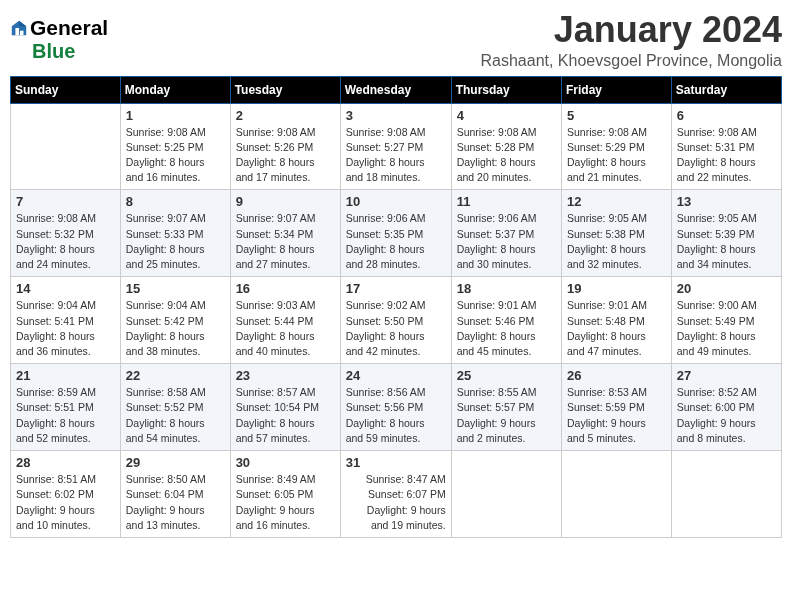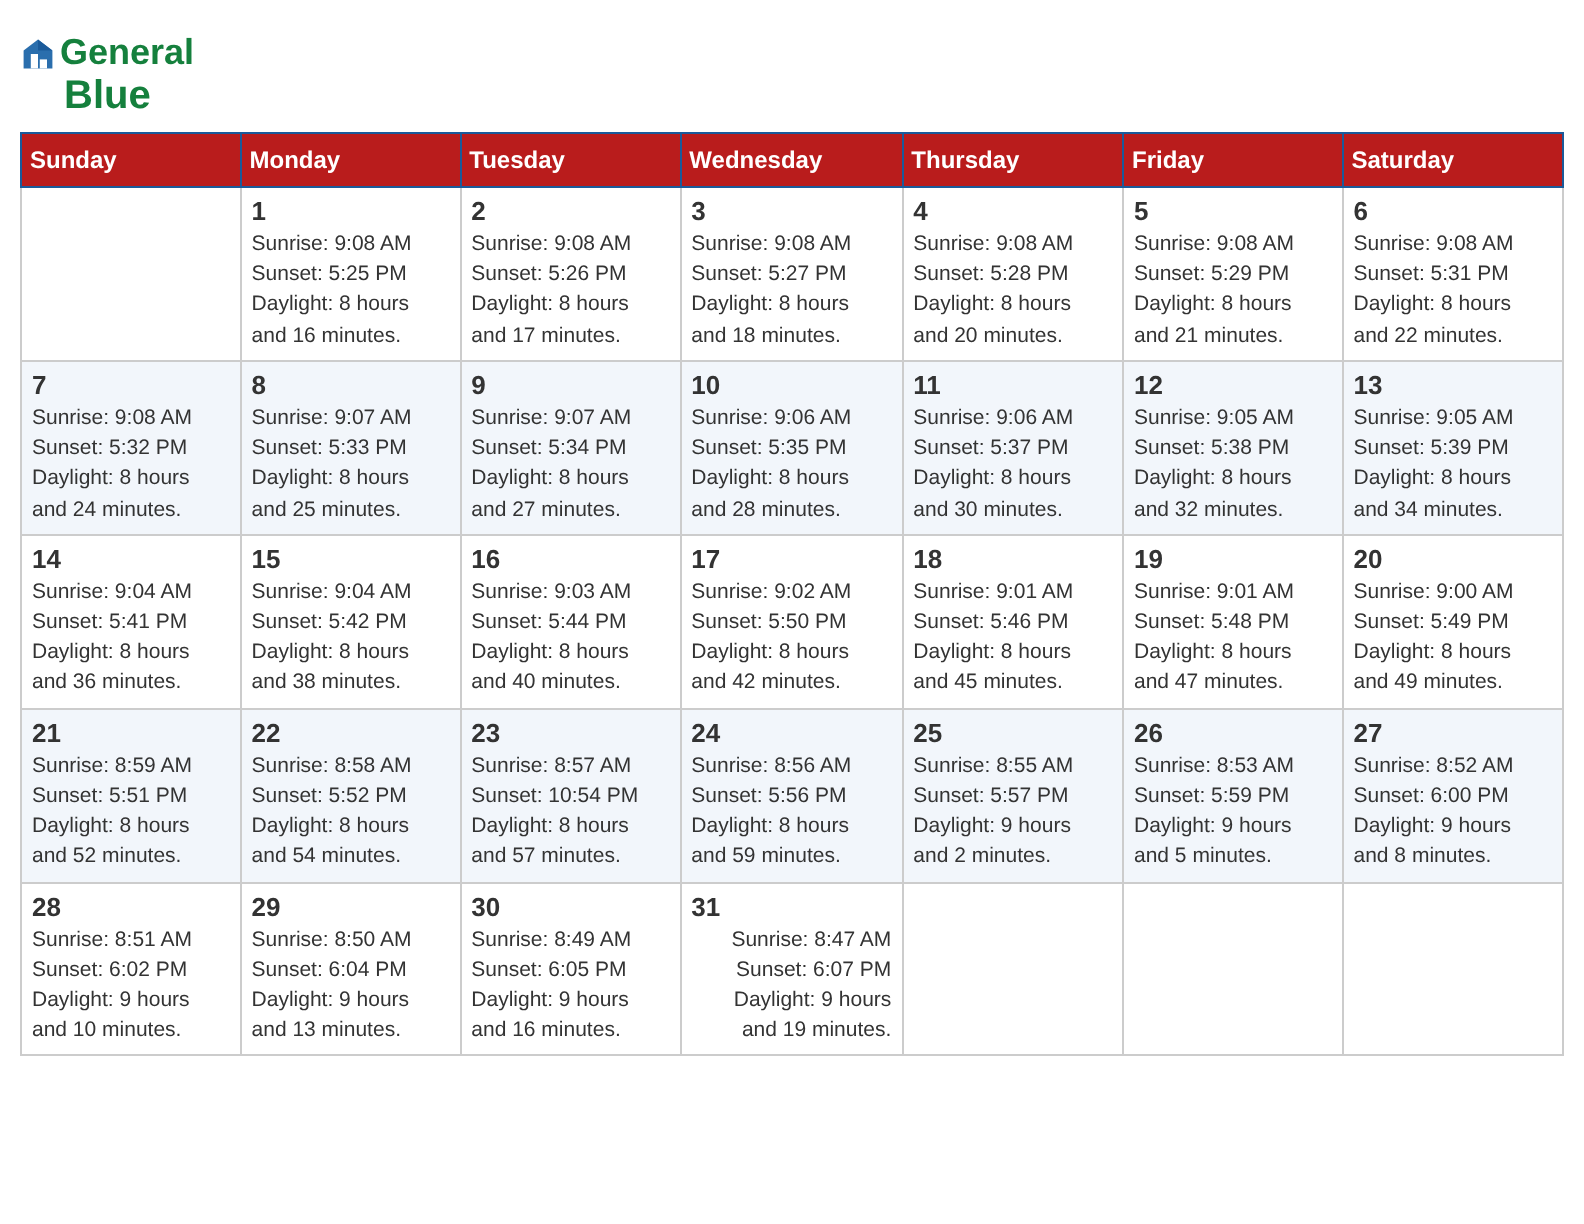--- a/index.html
+++ b/index.html
@@ -84,38 +84,42 @@
     .empty-cell {
       background: #f9f9f9;
     }
     tr:nth-child(even) td {
       background-color: #f2f6fb;
     }
     tr:nth-child(odd) td {
       background-color: #ffffff;
     }
     .calendar-table thead tr th {
-      background-color: #b91c1c;
+      background-color: #000000;
     }
   </style>
 </head>
 <body>
 
 <div class="header-area">
   <div class="logo">
     <div class="logo-row">
       <svg class="logo-icon" viewBox="0 0 20 20">
         <polygon points="10,2 18,8 18,18 2,18 2,8" fill="#2a6ead"></polygon>
         <polygon points="10,2 18,8 10,8" fill="#1a5a9a"></polygon>
         <rect x="6" y="10" width="4" height="8" fill="#fff"></rect>
         <rect x="11" y="13" width="4" height="5" fill="#fff"></rect>
       </svg>
-      <span style="font-size:18px;font-weight:bold;color:#15803d;">General</span>
+      <span style="font-size:21px;font-weight:bold;color:#000000;">General</span>
     </div>
     <span style="font-size:20px;font-weight:bold;color:#15803d;margin-left:22px;">Blue</span>
+  </div>
+  <div class="title-area">
+    <div class="month-title">January 2024</div>
+    <div class="location-subtitle">Rashaant, Khoevsgoel Province, Mongolia</div>
   </div>
 </div>
 
 <table class="calendar-table">
   <thead>
     <tr>
     <th>Sunday</th>
         <th>Monday</th>
         <th>Tuesday</th>
         <th>Wednesday</th>

